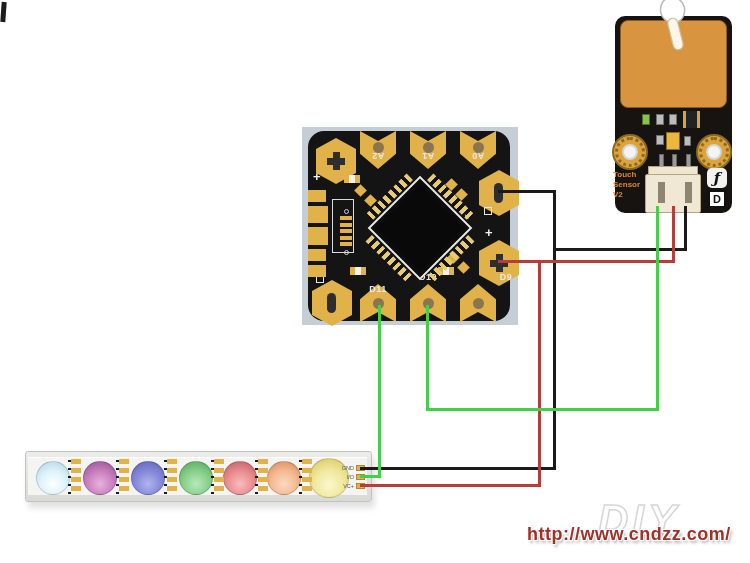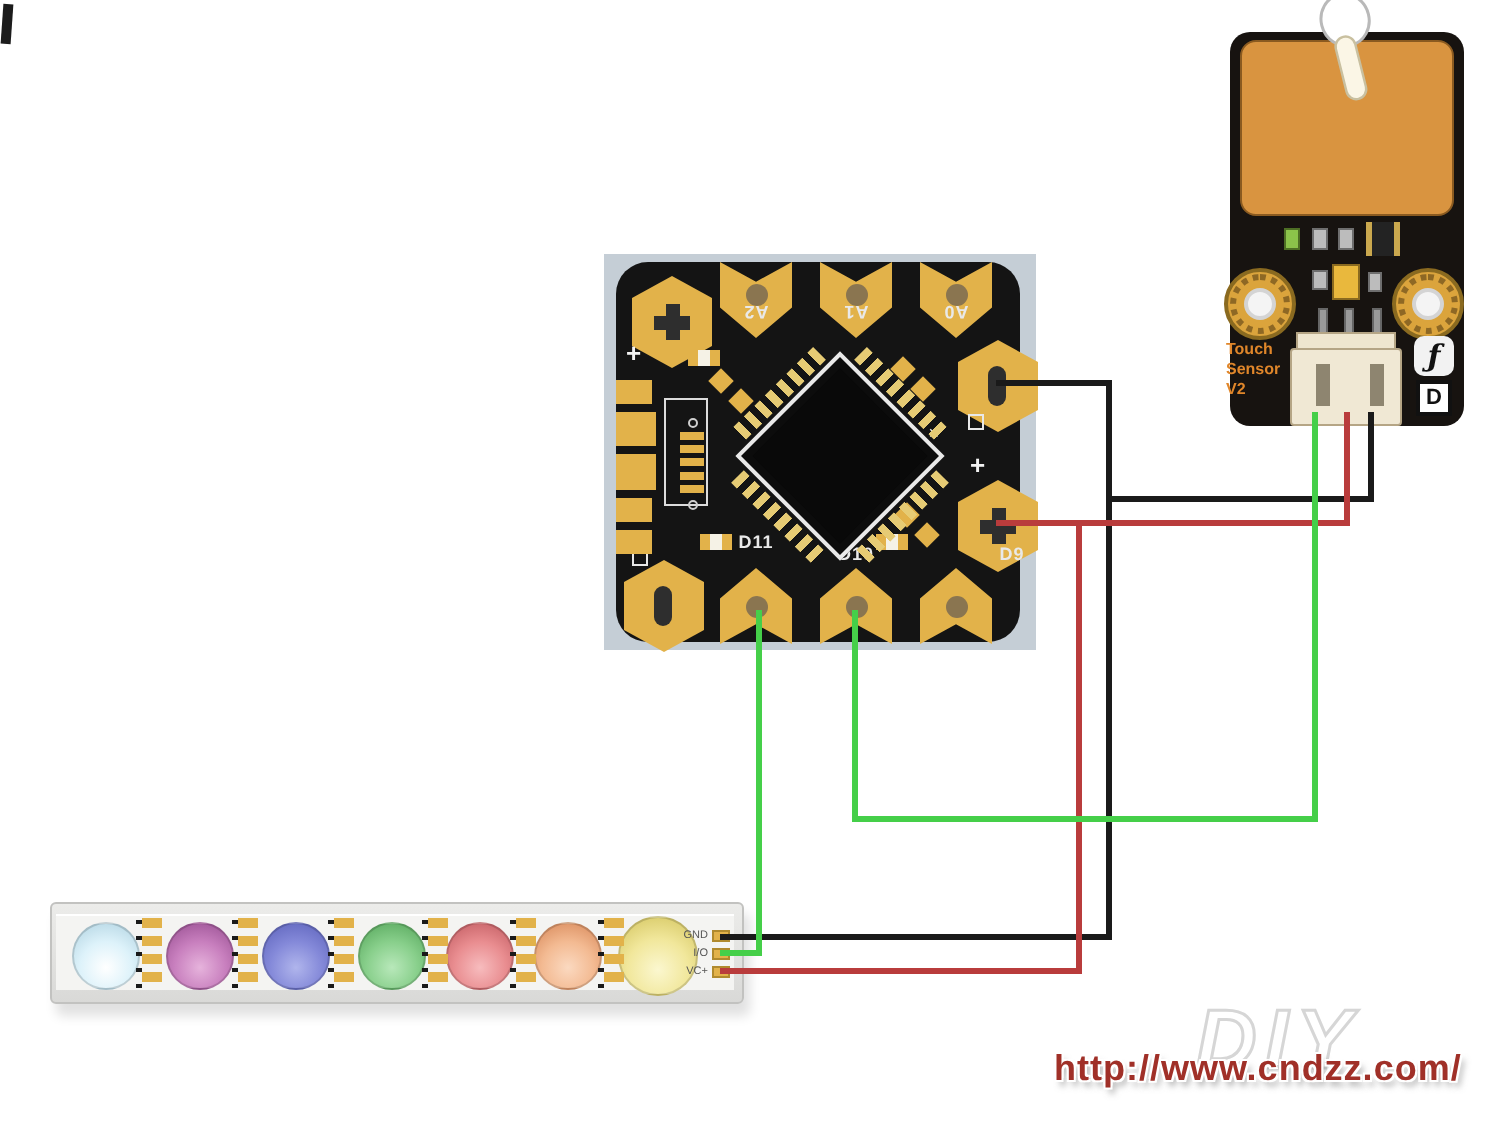--- a/index.html
+++ b/index.html
@@ -107,21 +107,21 @@
   </div>
 
   <div class="abs" id="board-pads">
       <div class="abs pad pad-chev-top" style="left: 360px; top: 131px;">
         <div class="hole" style="left: 12.5px; top: 11px;"></div>
       </div>
       <div class="pinlabel flip" style="left: 360px; top: 151px;">A2</div>
       <div class="abs pad pad-chev-bot" style="left: 360px; top: 284px;">
         <div class="hole" style="left: 12.5px; top: 14px;"></div>
       </div>
-      <div class="pinlabel" style="left: 360px; top: 266px;">D11</div>
+      <div class="pinlabel" style="left: 360px; top: 284px;">D11</div>
       <div class="abs pad pad-chev-top" style="left: 410px; top: 131px;">
         <div class="hole" style="left: 12.5px; top: 11px;"></div>
       </div>
       <div class="pinlabel flip" style="left: 410px; top: 151px;">A1</div>
       <div class="abs pad pad-chev-bot" style="left: 410px; top: 284px;">
         <div class="hole" style="left: 12.5px; top: 14px;"></div>
       </div>
       <div class="pinlabel" style="left: 410px; top: 272px;">D10</div>
       <div class="abs pad pad-chev-top" style="left: 460px; top: 131px;">
         <div class="hole" style="left: 12.5px; top: 11px;"></div>

